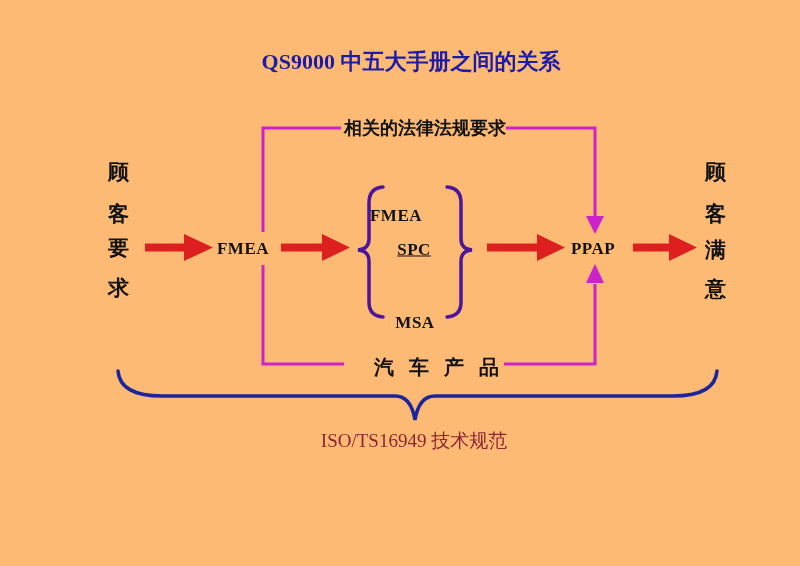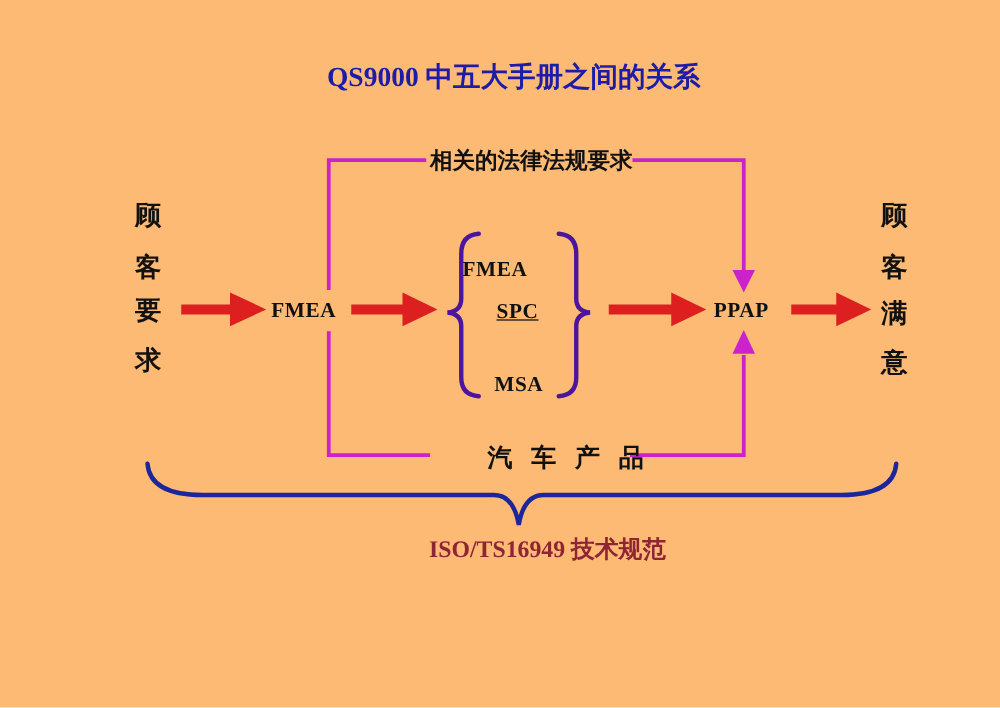--- a/index.html
+++ b/index.html
@@ -43,23 +43,22 @@
     writing-mode: vertical-rl;
     text-orientation: upright;
     letter-spacing: 38px;
     line-height: 1;
     font-weight: bold;
     font-size: 21px;
     color: var(--text-black);
   }
   .caption {
     color: var(--caption-dark-red);
-    font-weight: bold;
+    font-weight: normal;
     font-size: 19px;
-    margin-left: 24px;
   }
   svg.shapes {
     position: absolute;
     inset: 0;
     width: 800px;
     height: 566px;
   }
   .magenta { stroke: var(--bracket-magenta); stroke-width: 3; fill: none; }
   .magenta-fill { fill: var(--bracket-magenta); stroke: none; }
   .red { fill: var(--arrow-red); stroke: none; }
@@ -93,27 +92,27 @@
     <polygon class="red" points="633,243.5 669,243.5 669,234 697,247.5 669,261 669,251.5 633,251.5"></polygon>
 
     <path class="brace" d="M383,187 Q369,188 369,203 V239 Q369,249 358,250 Q369,251 369,261 V302 Q369,316 383,317"></path>
     <path class="brace" d="M447,187 Q461,188 461,203 V239 Q461,249 472,250 Q461,251 461,261 V302 Q461,316 447,317"></path>
 
     <path class="underbrace" d="M118,371 Q120,396 162,396 H395 Q411,396 415,420 Q419,396 435,396 H673 Q715,396 717,371"></path>
   </svg>
 
   <div class="cn-label abs" style="left:425px; top:128px;">相关的法律法规要求</div>
 
-  <div class="cn-label spaced abs" style="left:460px; top:367px;">汽车产品</div>
+  <div class="cn-label spaced abs" style="left:444px; top:367px;">汽车产品</div>
 
   <div class="node abs" style="left:243px; top:248px;">FMEA</div>
 
   <div class="node abs" style="left:593px; top:248px;font-family:Liberation Serif, serif;">PPAP</div>
 
   <div class="node abs" style="left:396px; top:190px;margin-top:25px;">FMEA</div>
 
   <div class="node abs" style="left:414px; top:249px;text-decoration:underline;">SPC</div>
 
-  <div class="node abs" style="left:415px; top:307px;">MSA</div>
+  <div class="node abs" style="left:415px; top:322px;">MSA</div>
 
   <div class="caption abs" style="left:414px; top:440px;">ISO/TS16949 技术规范</div>
 
 </div>
 
 </body></html>

